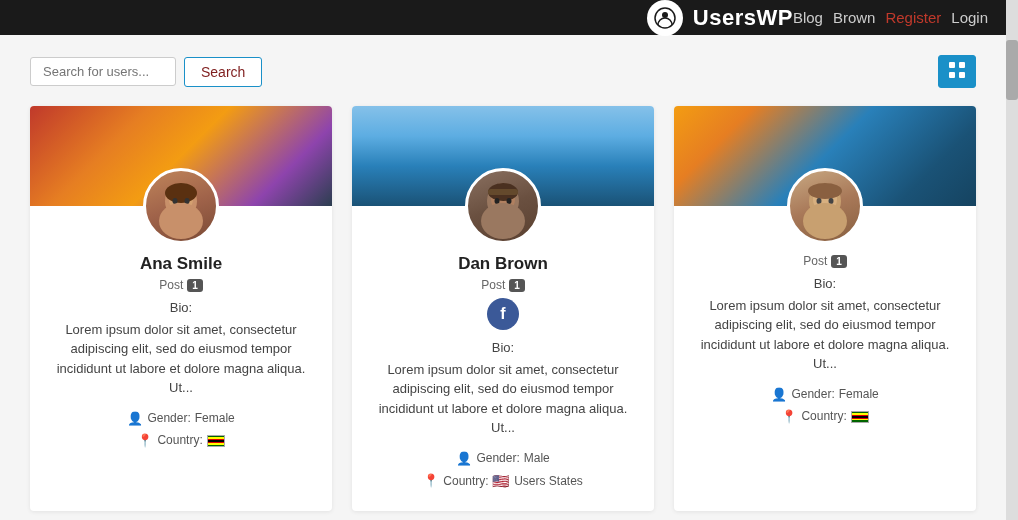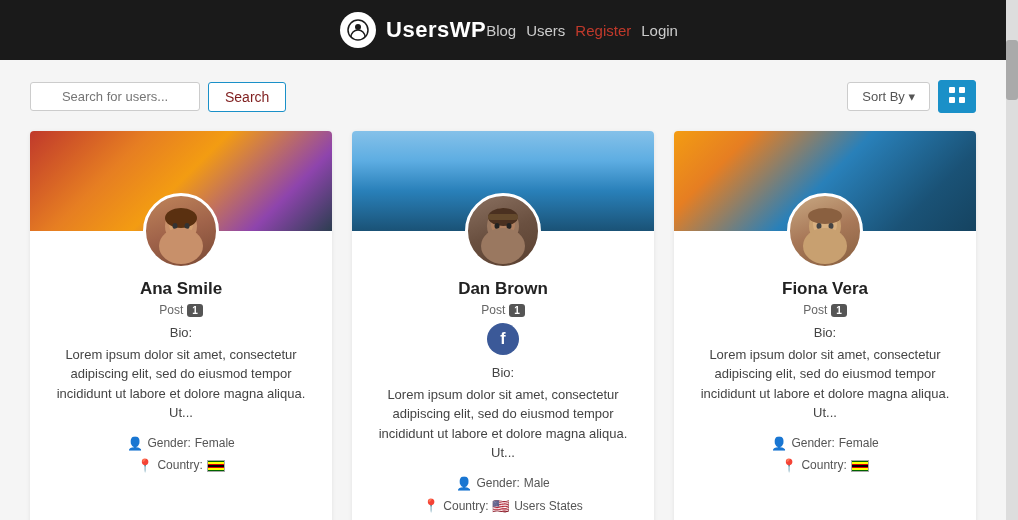--- a/index.html
+++ b/index.html
@@ -3,23 +3,23 @@
   <meta charset="utf-8">
   <style>
     * { box-sizing: border-box; margin: 0; padding: 0; }
     body { font-family: Arial, sans-serif; background: #f5f5f5; color: #333; }
 
     
     header {
       background: #1a1a1a;
       display: flex;
       align-items: center;
-      justify-content: center;
+      justify-content: flex-end;
       padding: 0 30px;
-      height: 60px;
+      height: 35px;
     }
     .logo-area {
       display: flex;
       align-items: center;
       gap: 10px;
     }
     .logo-icon {
       width: 36px; height: 36px;
       background: #fff;
       border-radius: 50%;
@@ -78,24 +78,23 @@
     .search-left {
       display: flex;
       align-items: center;
       gap: 8px;
     }
     .search-input {
       border: 1px solid #ccc;
       border-radius: 3px;
       padding: 6px 12px;
       font-size: 13px;
-      width: 170px;
+      width: 146px;
       color: #999;
       outline: none;
-      text-align: center;
     }
     .search-btn {
       background: #fff;
       border: 1px solid #1a90c8;
       color: #7f1d1d;
       padding: 6px 16px;
       border-radius: 3px;
       font-size: 14px;
       cursor: pointer;
     }
@@ -260,39 +259,38 @@
       <svg width="22" height="22" viewBox="0 0 22 22" fill="none">
         <circle cx="11" cy="11" r="10" stroke="#1a1a1a" stroke-width="1.5" fill="none"></circle>
         <circle cx="11" cy="8" r="3" fill="#1a1a1a"></circle>
         <path d="M4 18c0-3.866 3.134-7 7-7h0c3.866 0 7 3.134 7 7" stroke="#1a1a1a" stroke-width="1.5" fill="none"></path>
       </svg>
     </div>
     <span class="logo-text">UsersWP</span>
   </div>
   <nav>
     <a href="#">Blog</a>
-    <a href="#">Users</a>
+    <a href="#">Brown</a>
     <a href="#" class="active">Register</a>
     <a href="#">Login</a>
   </nav>
 </header>
 
 <div class="scrollbar">
   <div class="scrollbar-thumb"></div>
 </div>
 
 <main>
 
   <div class="toolbar">
     <div class="search-left">
       <input class="search-input" type="text" placeholder="Search for users..." style="">
       <button class="search-btn">Search</button>
     </div>
     <div class="right-controls">
-      <button class="sort-btn">Sort By ▾</button>
       <button class="grid-btn">
         <svg width="16" height="16" viewBox="0 0 16 16" fill="white">
           <rect x="0" y="0" width="6" height="6" rx="1"></rect>
           <rect x="10" y="0" width="6" height="6" rx="1"></rect>
           <rect x="0" y="10" width="6" height="6" rx="1"></rect>
           <rect x="10" y="10" width="6" height="6" rx="1"></rect>
         </svg>
       </button>
     </div>
   </div>
@@ -392,21 +390,20 @@
             <ellipse cx="35" cy="28" rx="12" ry="13" fill="#d8b080"></ellipse>
             <ellipse cx="35" cy="20" rx="17" ry="8" fill="#8a6040"></ellipse>
             <ellipse cx="29" cy="30" rx="2.5" ry="3" fill="#444"></ellipse>
             <ellipse cx="41" cy="30" rx="2.5" ry="3" fill="#444"></ellipse>
             <path d="M30 37 Q35 41 40 37" stroke="#a06040" stroke-width="1.5" fill="none"></path>
             <ellipse cx="35" cy="50" rx="22" ry="18" fill="#c8a070"></ellipse>
           </svg>
         </div>
       </div>
       <div class="card-body">
-        <div class="card-name">Fiona Vera</div>
         <div class="card-post">
           <span>Post</span>
           <span class="post-badge">1</span>
         </div>
         <div class="card-bio">
           <span class="card-bio-label">Bio:</span>
           <span>Lorem ipsum dolor sit amet, consectetur adipiscing elit, sed do eiusmod tempor incididunt ut labore et dolore magna aliqua. Ut...</span>
         </div>
         <div class="card-meta">
           <span>

